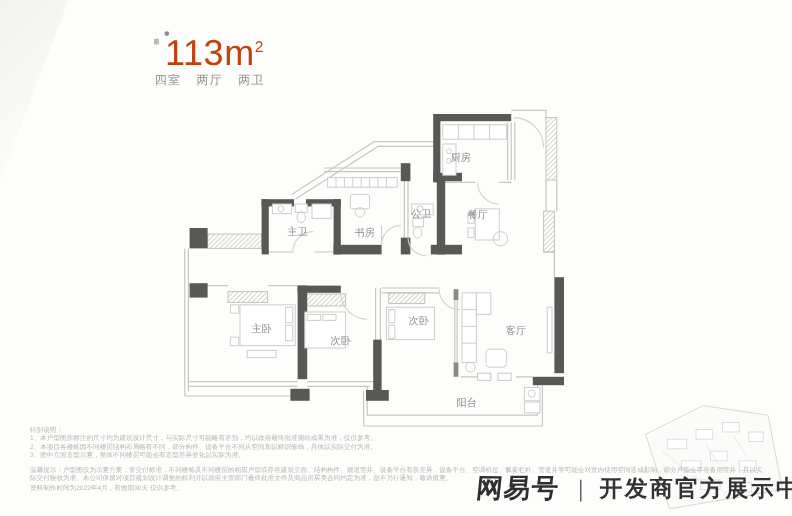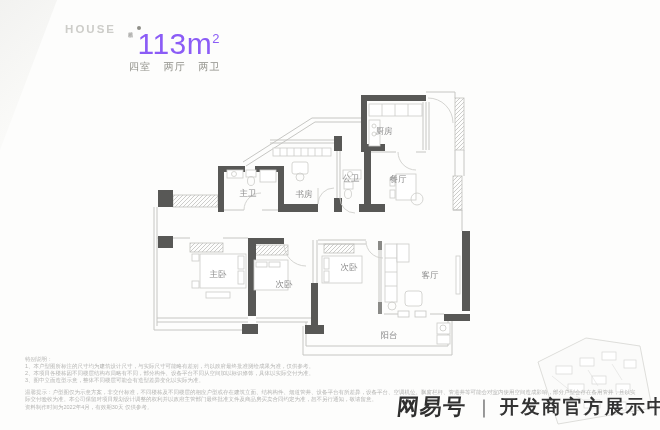--- a/index.html
+++ b/index.html
@@ -24,21 +24,21 @@
     writing-mode:vertical-rl;text-orientation:upright;
     font-size:4.6px;letter-spacing:.5px;color:#aeaeab;
     display:inline-block;height:26px;margin-top:6px;vertical-align:top;
   }
   .area-dot{
     position:absolute;left:9px;top:4px;width:4px;height:4px;border-radius:50%;
     background:#8f8f88;
   }
   .area-value{
     display:inline-block;vertical-align:top;
-    font-size:30px;font-weight:400;letter-spacing:.5px;color:#8b5cf6;line-height:34px;
+    font-size:30px;font-weight:400;letter-spacing:.5px;color:#c2410c;line-height:34px;
   }
   .area-value sup{font-size:13px;}
   .layout-summary{
     position:absolute;left:129px;top:60px;
     font-size:10px;color:#8f8f88;letter-spacing:1px;word-spacing:9px;
   }
   
   .plan{position:absolute;left:140px;top:78px;width:340px;height:292px;}
   
   .notes{
@@ -58,21 +58,20 @@
   .wm-div{font-size:18px;font-weight:300;color:#4a4a4a;margin:0 7px 0 9px;}
   .wm-text{font-size:19px;font-weight:600;letter-spacing:2px;color:#333;}
   text{font-family:"Liberation Sans",sans-serif;}
 </style>
 </head>
 <body>
 
 <div class="corner-deco"></div>
 
 <div class="brand">
-  <div>HOUSE</div>
 </div>
 
 <div class="area-wrap">
   <span class="vert-label">建筑面积</span>
   <span class="area-dot"></span>
   <span class="area-value"><span>113m</span><sup>2</sup></span>
 </div>
 <div class="layout-summary">四室 两厅 两卫</div>
 
 <svg class="plan" viewBox="0 0 340 292">

